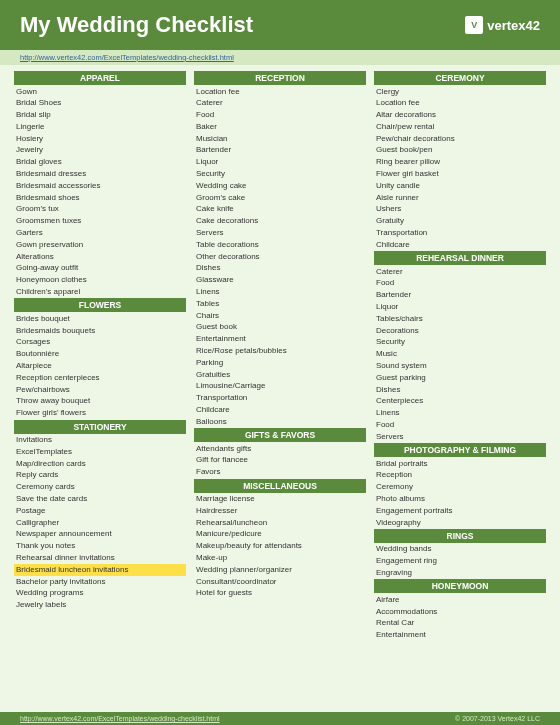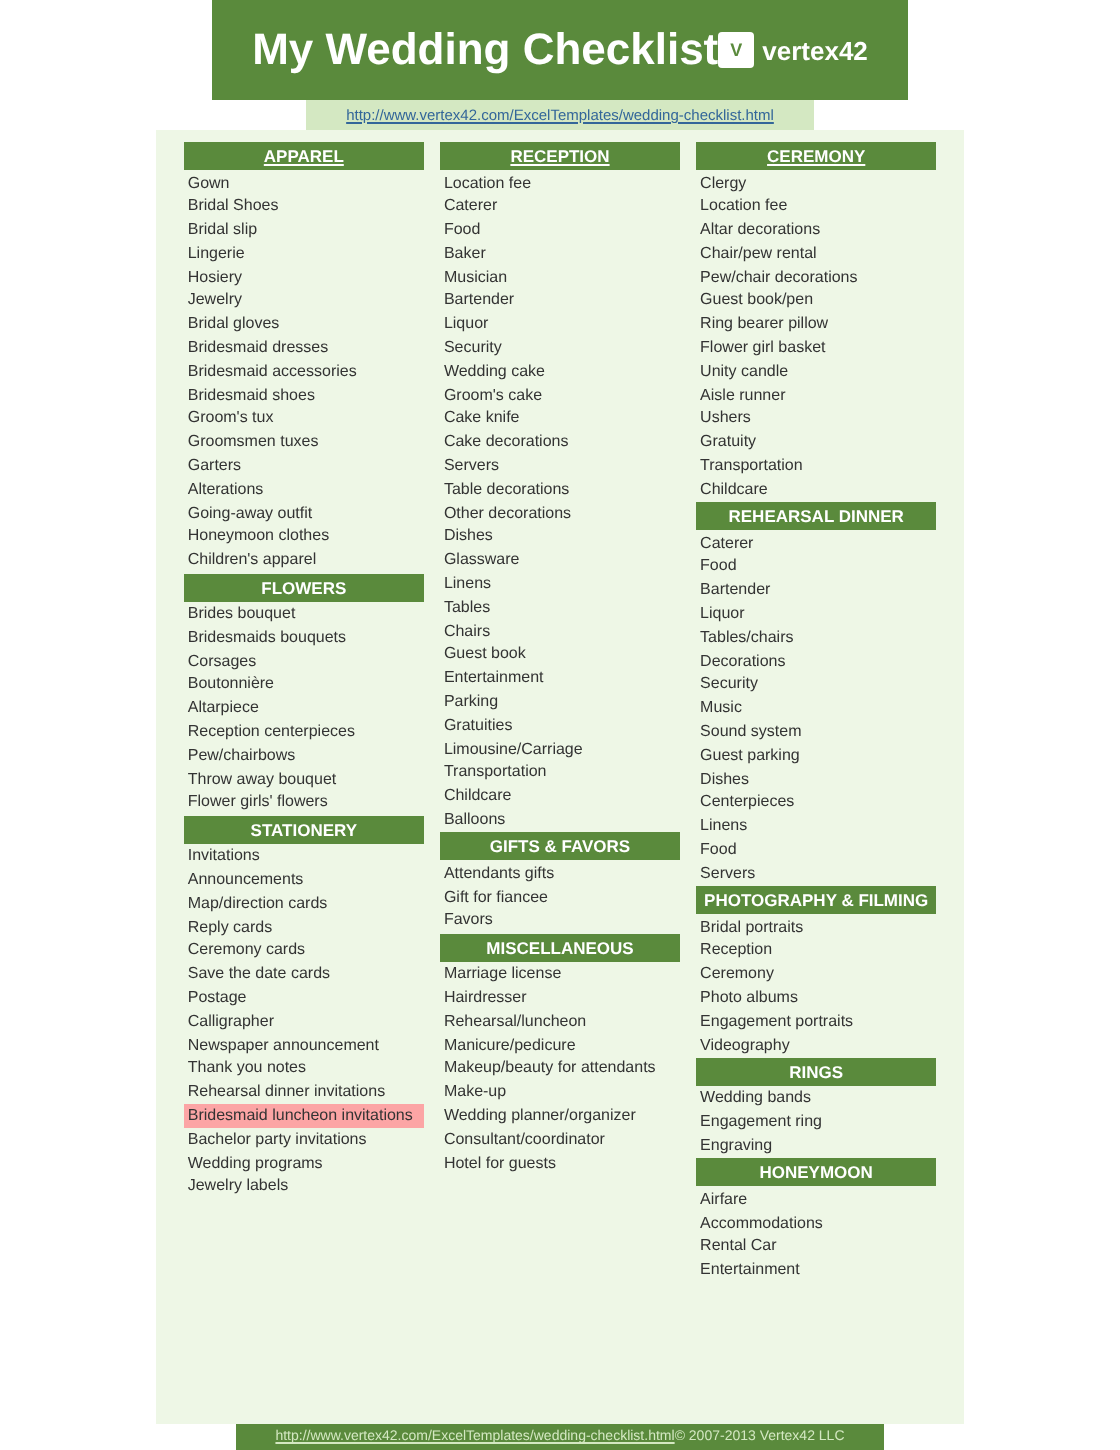--- a/index.html
+++ b/index.html
@@ -10,21 +10,20 @@
       font-size: 9px;
       background: #f0f0f0;
       overflow: hidden;
     }
     .page {
       width: 560px;
       height: 725px;
       background: white;
       display: flex;
       flex-direction: column;
-      align-items: center;
     }
     .header {
       background: #5a8a3c;
       padding: 12px 20px;
       display: flex;
       justify-content: space-between;
       align-items: center;
     }
     .header-title {
       color: white;
@@ -63,21 +62,20 @@
       color: white;
       font-weight: bold;
       font-size: 8.5px;
       padding: 2px 4px;
       margin-top: 0;
       margin-bottom: 1px;
       text-align: center;
     }
     .section-header.first {
       margin-top: 0;
-      text-decoration: underline;
     }
     .item {
       font-size: 8px;
       color: #333;
       padding: 0.5px 2px;
       line-height: 1.35;
     }
     .footer {
       background: #5a8a3c;
       padding: 3px 20px;
@@ -137,47 +135,48 @@
         <div class="item">Lingerie</div>
         <div class="item">Hosiery</div>
         <div class="item">Jewelry</div>
         <div class="item">Bridal gloves</div>
         <div class="item">Bridesmaid dresses</div>
         <div class="item">Bridesmaid accessories</div>
         <div class="item">Bridesmaid shoes</div>
         <div class="item">Groom's tux</div>
         <div class="item">Groomsmen tuxes</div>
         <div class="item">Garters</div>
+        <div class="item">Gown preservation</div>
         <div class="item">Alterations</div>
         <div class="item">Going-away outfit</div>
         <div class="item">Honeymoon clothes</div>
         <div class="item">Children's apparel</div>
         <div class="section-header">FLOWERS</div>
         <div class="item">Brides bouquet</div>
         <div class="item">Bridesmaids bouquets</div>
         <div class="item">Corsages</div>
         <div class="item">Boutonnière</div>
         <div class="item">Altarpiece</div>
         <div class="item">Reception centerpieces</div>
         <div class="item">Pew/chairbows</div>
         <div class="item">Throw away bouquet</div>
         <div class="item">Flower girls' flowers</div>
         <div class="section-header">STATIONERY</div>
         <div class="item">Invitations</div>
-        <div class="item">Announcements</div>
+        <div class="item">ExcelTemplates</div>
         <div class="item">Map/direction cards</div>
         <div class="item">Reply cards</div>
         <div class="item">Ceremony cards</div>
         <div class="item">Save the date cards</div>
         <div class="item">Postage</div>
         <div class="item">Calligrapher</div>
         <div class="item">Newspaper announcement</div>
         <div class="item">Thank you notes</div>
         <div class="item">Rehearsal dinner invitations</div>
-        <div class="item" style="background: #fca5a5;">Bridesmaid luncheon invitations</div>
+        <div class="item" style="background: #fde047;">Bridesmaid luncheon invitations</div>
         <div class="item">Bachelor party invitations</div>
         <div class="item">Wedding programs</div>
         <div class="item">Jewelry labels</div>
       </div>
       <div class="column">
         <div class="section-header first">RECEPTION</div>
         <div class="item">Location fee</div>
         <div class="item">Caterer</div>
         <div class="item">Food</div>
         <div class="item">Baker</div>
@@ -192,20 +191,21 @@
         <div class="item">Servers</div>
         <div class="item">Table decorations</div>
         <div class="item">Other decorations</div>
         <div class="item">Dishes</div>
         <div class="item">Glassware</div>
         <div class="item">Linens</div>
         <div class="item">Tables</div>
         <div class="item">Chairs</div>
         <div class="item">Guest book</div>
         <div class="item">Entertainment</div>
+        <div class="item">Rice/Rose petals/bubbles</div>
         <div class="item">Parking</div>
         <div class="item">Gratuities</div>
         <div class="item">Limousine/Carriage</div>
         <div class="item">Transportation</div>
         <div class="item">Childcare</div>
         <div class="item">Balloons</div>
         <div class="section-header">GIFTS &amp; FAVORS</div>
         <div class="item">Attendants gifts</div>
         <div class="item">Gift for fiancee</div>
         <div class="item">Favors</div>

